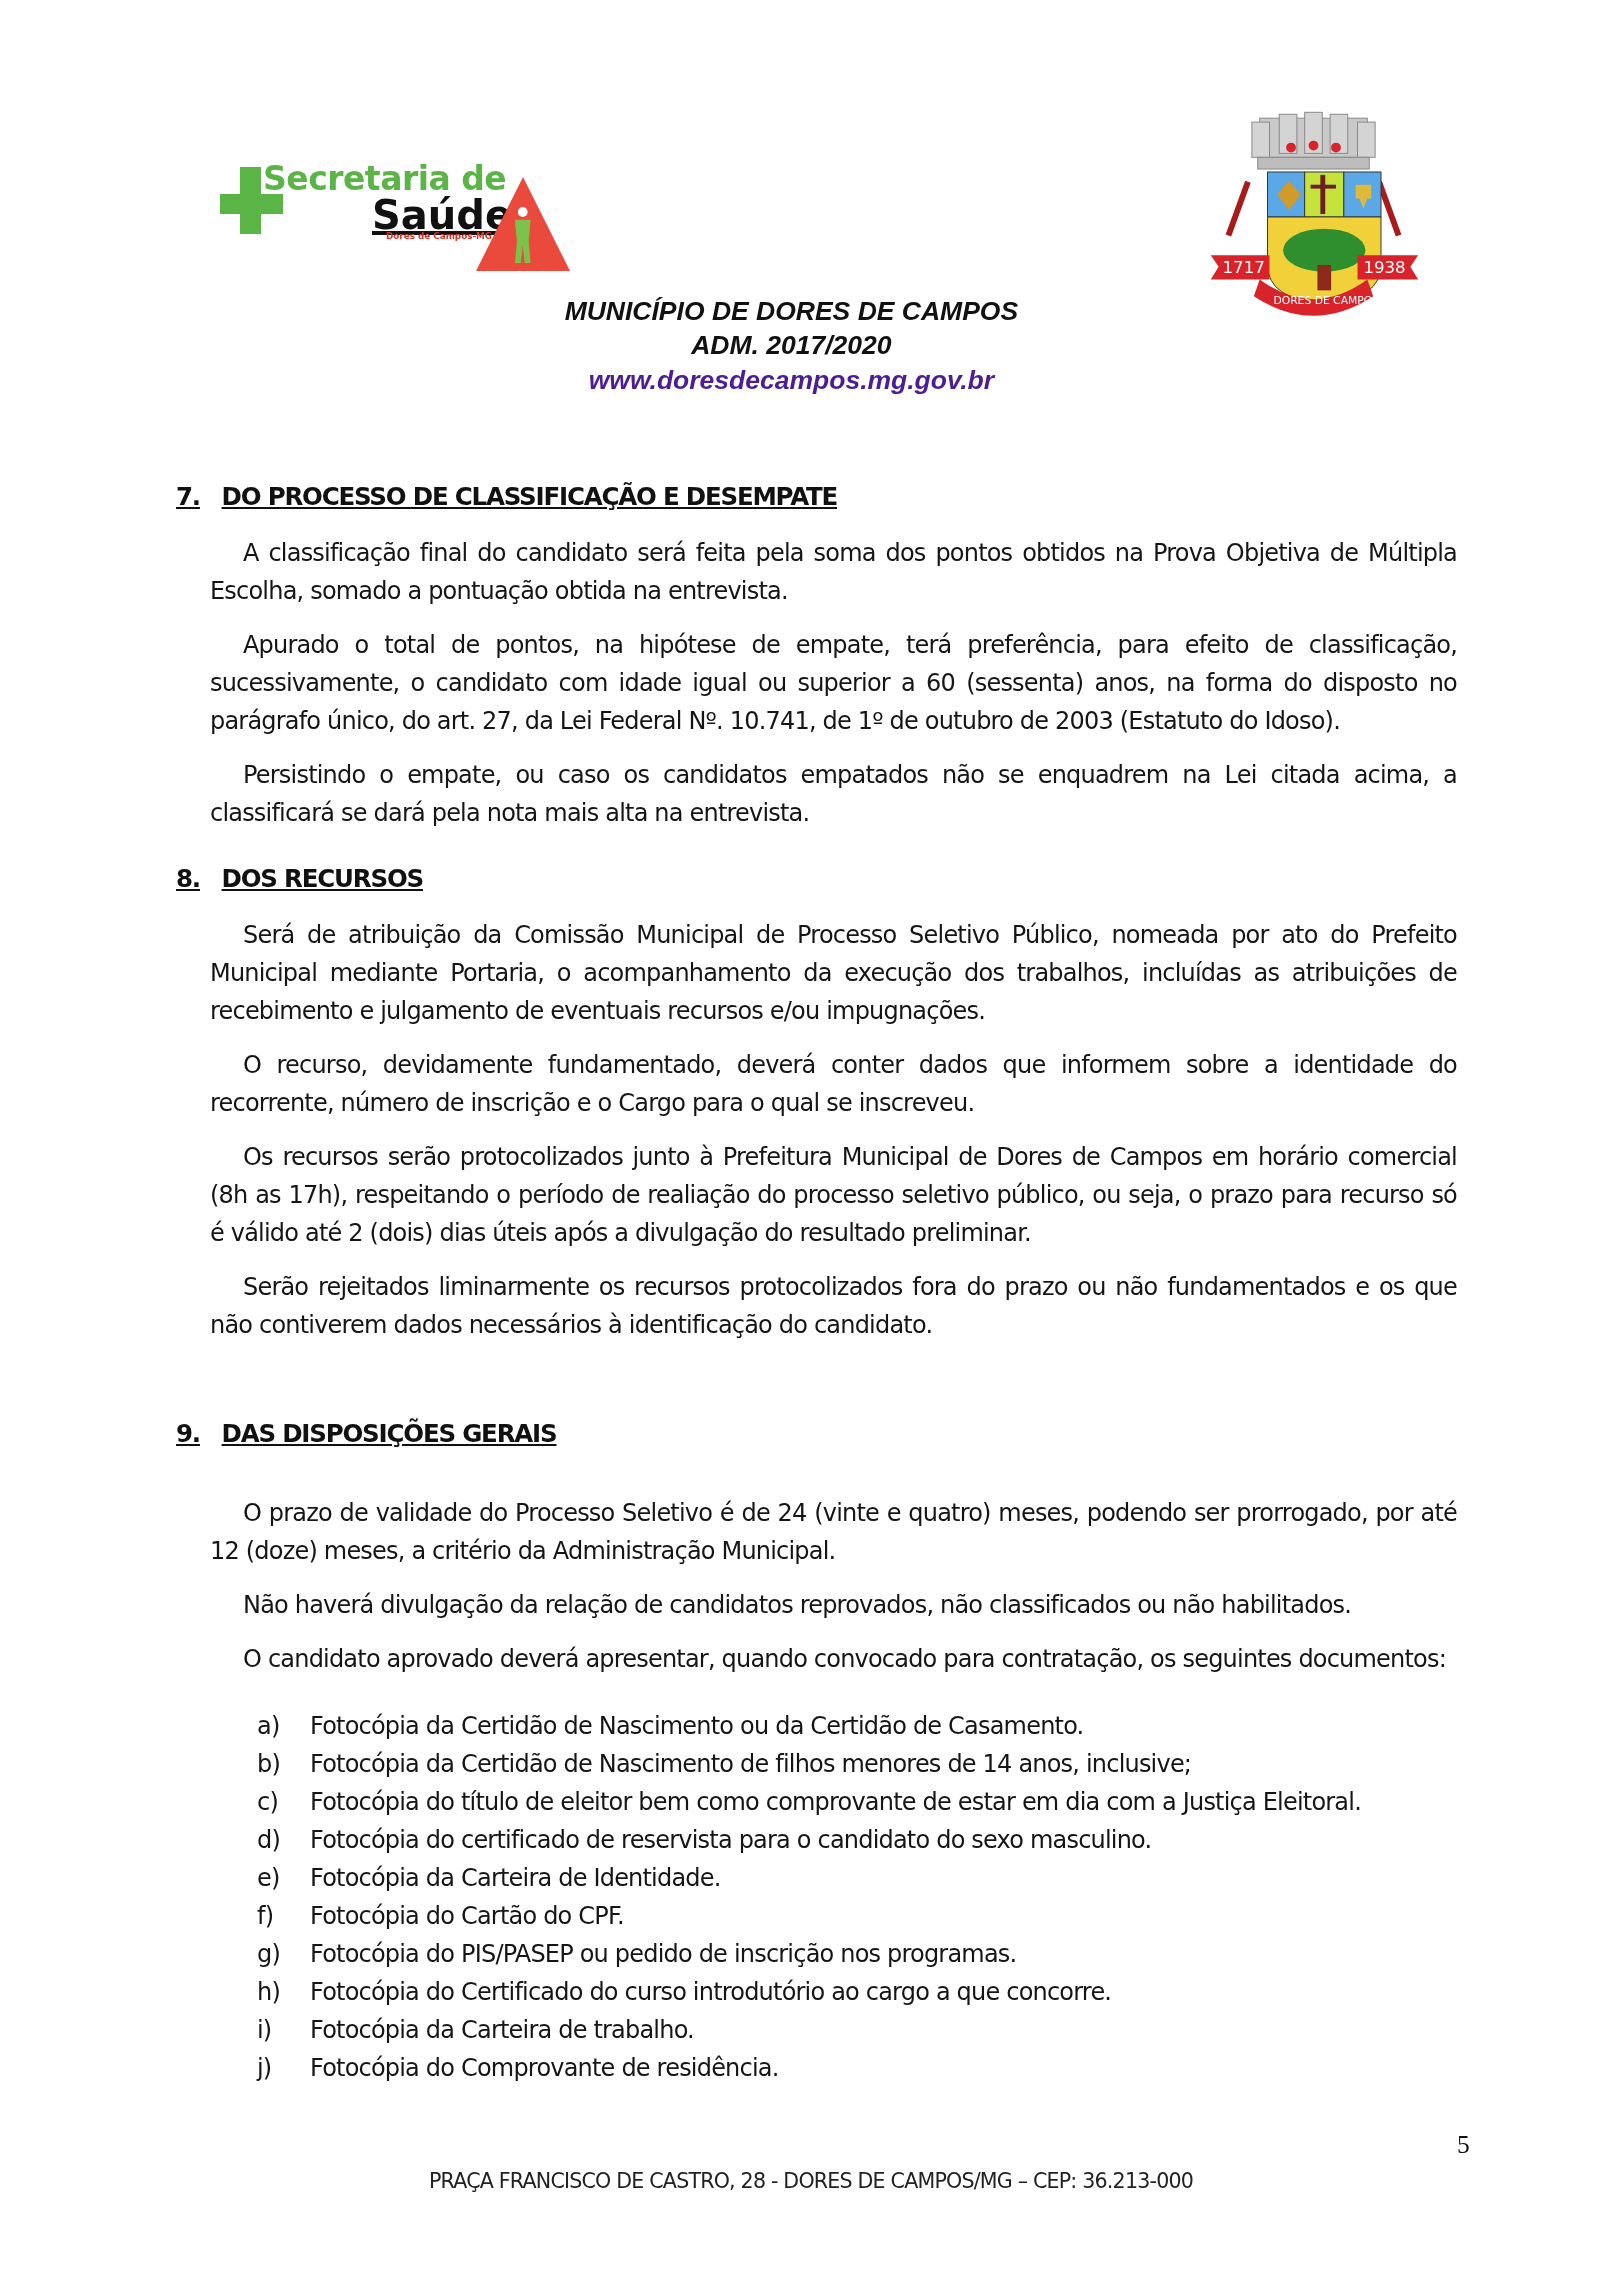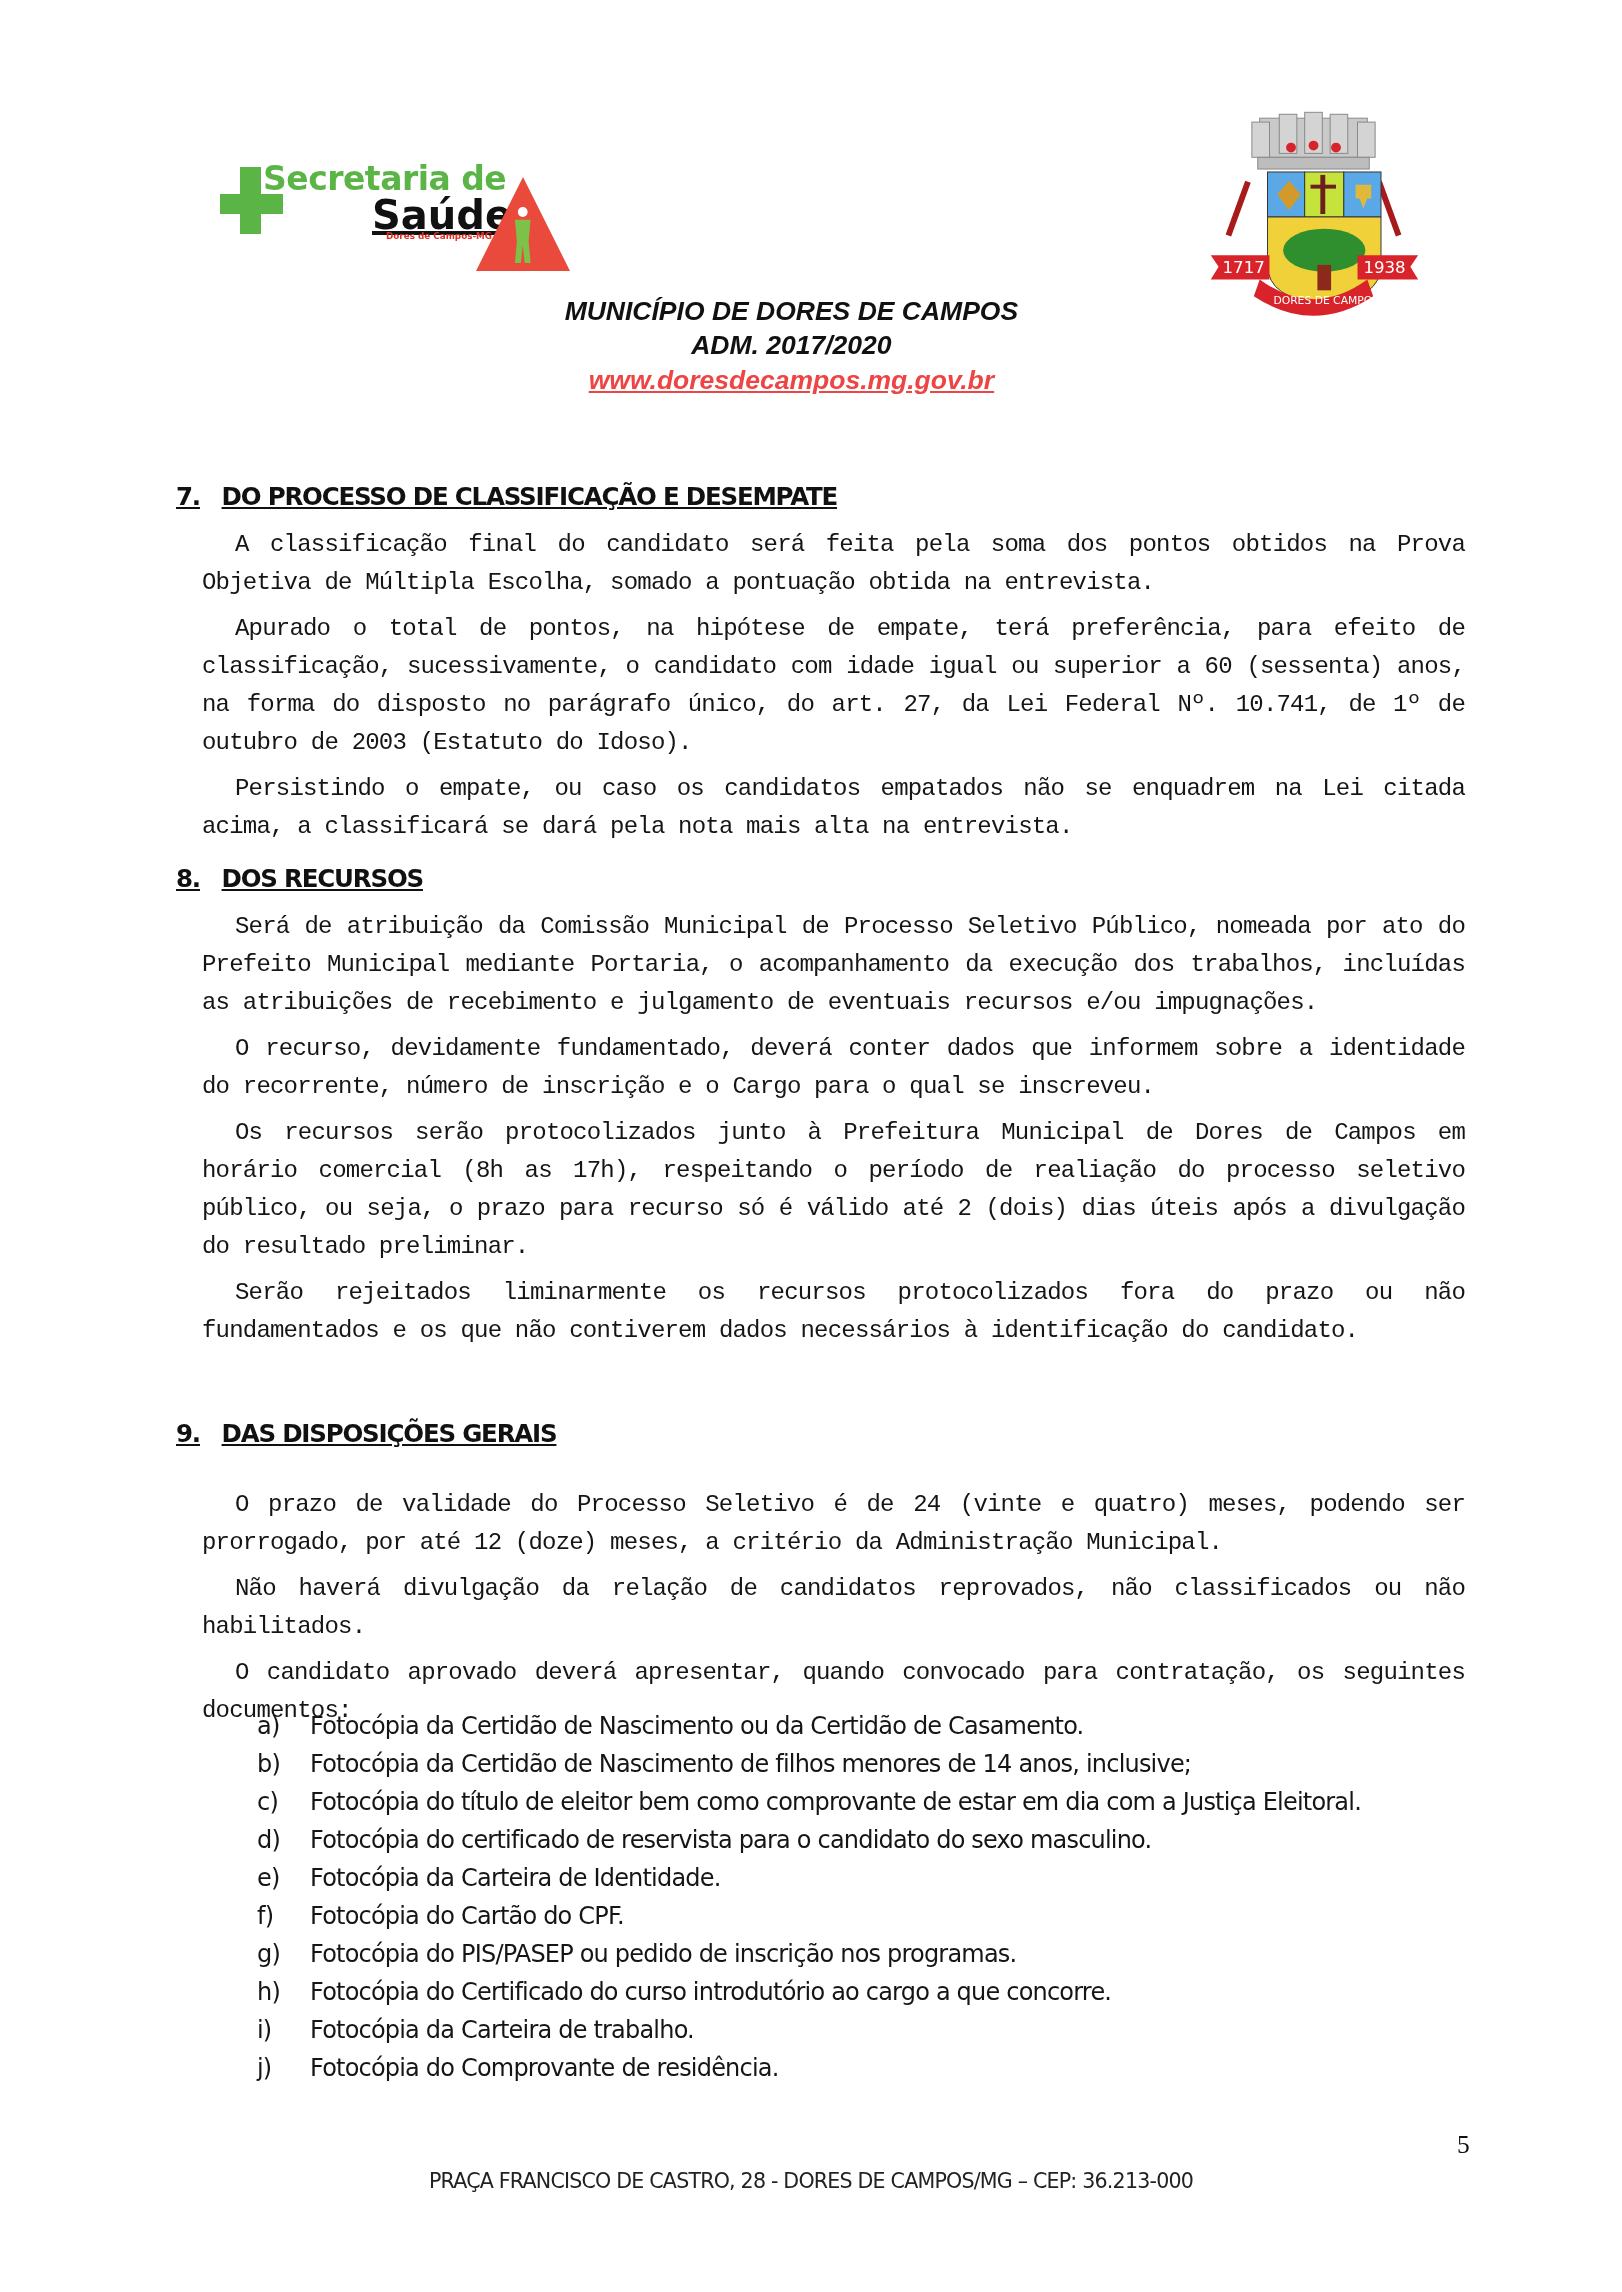--- a/index.html
+++ b/index.html
@@ -16,28 +16,28 @@
   .logo-tri { position: absolute; left: 260px; top: 19.6px; width: 0; height: 0; border-left: 47px solid transparent; border-right: 47px solid transparent; border-bottom: 94px solid #e94a3c; }
   .logo-figure { position: absolute; left: 295px; top: 49px; width: 23.5px; height: 59px; }
 
   .crest { position: absolute; left: 1201px; top: 108px; width: 225px; height: 216px; }
 
   
   .hdr { position: absolute; left: 0; width: 1622px; text-align: center; font-family: "Liberation Sans", sans-serif; font-weight: bold; font-style: italic; font-size: 26.5px; color: #111; line-height: 31px; }
   .hdr.l1 { top: 296px; left: -19.6px; }
   .hdr.l2 { top: 330px; left: -19.6px; }
   .hdr.l3 { top: 365px; left: -19.6px; }
-  .hdr a { color: #ef4444; text-decoration: underline; }
+  .hdr a { color: #4c1d95; }
 
   
   .body-text { position: absolute; left: 194px; width: 1279px; font-family: "DejaVu Sans", sans-serif; font-size: 24px; letter-spacing: -0.8px; line-height: 38px; color: #151515; }
   .sec-title { position: absolute; left: 176px; font-family: "DejaVu Sans", sans-serif; font-weight: bold; font-size: 24.5px; letter-spacing: -1.2px; color: #111; }
   .sec-title .num { text-decoration: underline; margin-right: 21.6px; }
   .sec-title .txt { text-decoration: underline; }
-  p.par { margin: 8px; text-align: justify; text-indent: 33px; font-family: Liberation Mono, monospace; }
+  p.par { margin: 16px; text-align: justify; text-indent: 33px; }
   .list { position: absolute; left: 257px; width: 1220px; font-family: "DejaVu Sans", sans-serif; font-size: 24px; letter-spacing: -0.8px; line-height: 38px; color: #151515; margin: 0; padding: 0; list-style: none; }
   .list li { display: flex; }
   .list .lbl { width: 53px; flex: 0 0 53px; }
   .list .txt { flex: 1; }
 
   .page-num { position: absolute; left: 1457px; top: 2130px; font-family: "Liberation Serif", serif; font-size: 25.5px; color: #111; }
   .footer { position: absolute; left: 0; width: 1622px; top: 2169px; text-align: center; font-family: "DejaVu Sans", sans-serif; font-size: 20.6px; letter-spacing: -0.8px; color: #222; }
 </style>
 </head>
 <body>

